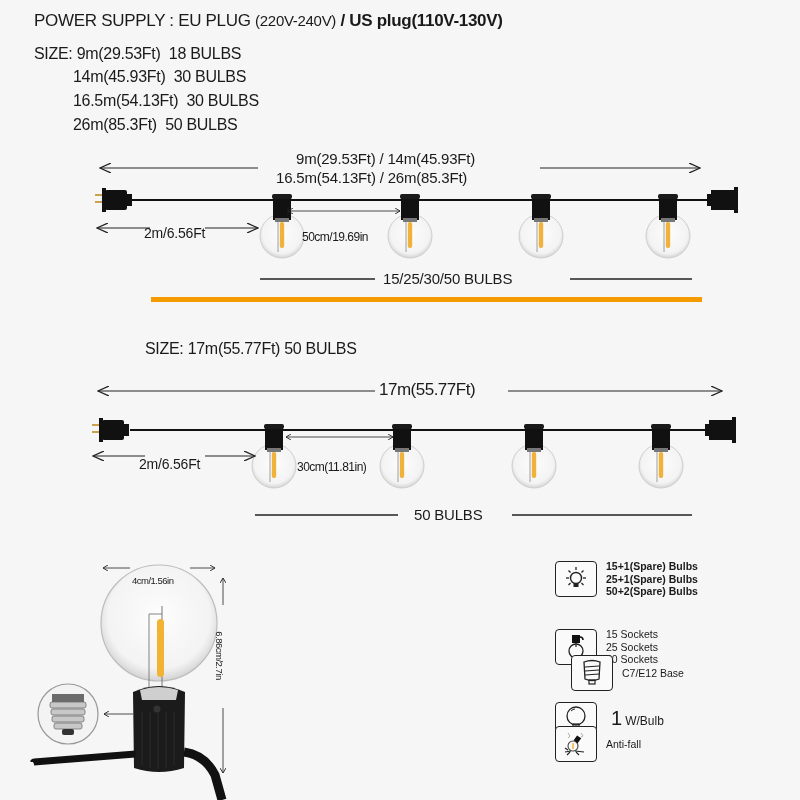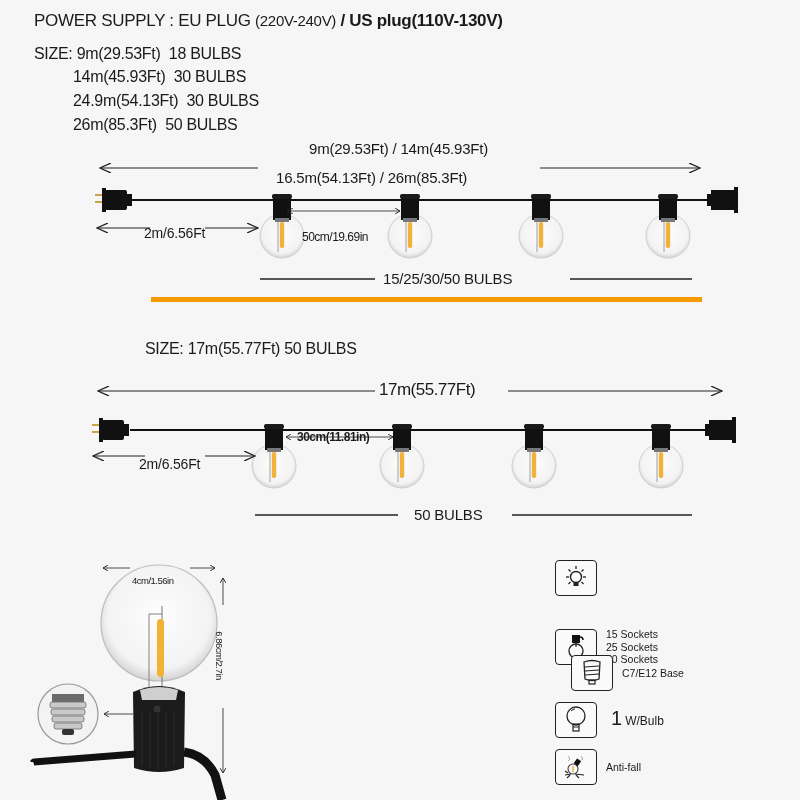--- a/index.html
+++ b/index.html
@@ -30,21 +30,21 @@
 <div class="txt size-line" style="left:34px; top:45px;">
   <span>SIZE:</span>
   <span>9m(29.53Ft)</span>&nbsp;
   <span>18 BULBS</span>
 </div>
 <div class="txt size-line" style="left:73px; top:68px;">
   <span>14m(45.93Ft)</span>&nbsp;
   <span>30 BULBS</span>
 </div>
 <div class="txt size-line" style="left:73px; top:92px;">
-  <span>24.9m(54.13Ft)</span>&nbsp;
+  <span>16.5m(54.13Ft)</span>&nbsp;
   <span>30 BULBS</span>
 </div>
 <div class="txt size-line" style="left:73px; top:116px;text-align:right;">
   <span>26m(85.3Ft)</span>&nbsp;
   <span>50 BULBS</span>
 </div>
 
 <svg class="diagram" width="800" height="800" viewBox="0 0 800 800">
   <defs>
     <marker id="arr" markerWidth="12" markerHeight="10" refX="11" refY="5" orient="auto" markerUnits="userSpaceOnUse">
@@ -170,30 +170,30 @@
       <rect x="50" y="702" width="36" height="6" rx="2"></rect>
       <rect x="51" y="709" width="34" height="6" rx="2"></rect>
       <rect x="52" y="716" width="32" height="6" rx="2"></rect>
       <rect x="54" y="723" width="28" height="6" rx="2"></rect>
     </g>
     <rect x="62" y="729" width="12" height="6" rx="2" fill="#333"></rect>
     <line x1="133" y1="714" x2="104" y2="714" stroke="#222" stroke-width="0.8" marker-end="url(#arrs)"></line>
   </g>
 </svg>
 
-<div class="txt dim" style="left:296px; top:140px;margin-left:13px;">9m(29.53Ft) / 14m(45.93Ft)</div>
+<div class="txt dim" style="left:296px; top:150px;">9m(29.53Ft) / 14m(45.93Ft)</div>
 <div class="txt dim" style="left:276px; top:169px;">16.5m(54.13Ft) / 26m(85.3Ft)</div>
 <div class="txt dim" style="left:144px; top:225px; font-size:14px;">2m/6.56Ft</div>
 <div class="txt small-dim" style="left:302px; top:230px;">50cm/19.69in</div>
 <div class="txt dim" style="left:383px; top:270px;">15/25/30/50 BULBS</div>
 
 <div class="txt size-line" style="left:145px; top:340px;">SIZE: 17m(55.77Ft)  50 BULBS</div>
 <div class="txt" style="left:379px; top:380px; font-size:17px; font-family:'Liberation Sans',sans-serif;">17m(55.77Ft)</div>
 <div class="txt dim" style="left:139px; top:456px; font-size:14px;">2m/6.56Ft</div>
-<div class="txt small-dim" style="left:297px; top:430px;font-weight:bold;">30cm(11.81in)</div>
+<div class="txt small-dim" style="left:297px; top:460px;">30cm(11.81in)</div>
 <div class="txt dim" style="left:414px; top:506px;">50 BULBS</div>
 
 <div class="txt" style="left:132px; top:566px; font-size:9.5px; font-family:'Liberation Sans',sans-serif;margin-top:9px;">4cm/1.56in</div>
 <div class="txt" style="left:195px; top:650px; font-size:9.5px; font-family:'Liberation Sans',sans-serif; transform: rotate(90deg); transform-origin: center;">6.86cm/2.7in</div>
 
 <div class="spec-row" style="top:560px;">
   <div class="spec-icon">
     <svg width="26" height="26" viewBox="0 0 26 26">
       <circle cx="13" cy="12" r="5.5" fill="none" stroke="#222" stroke-width="1.4"></circle>
       <rect x="10.5" y="17" width="5" height="4" fill="#222"></rect>
@@ -201,20 +201,25 @@
         <line x1="13" y1="1" x2="13" y2="4"></line>
           <line x1="3" y1="12" x2="6" y2="12"></line>
           <line x1="20" y1="12" x2="23" y2="12"></line>
         <line x1="5.5" y1="4.5" x2="7.5" y2="6.5"></line>
           <line x1="20.5" y1="4.5" x2="18.5" y2="6.5"></line>
         <line x1="5.5" y1="19" x2="7.5" y2="17"></line>
           <line x1="20.5" y1="19" x2="18.5" y2="17"></line>
       </g>
     </svg>
   </div>
+  <div class="spec-text bold">
+    <div>15+1(Spare) Bulbs</div>
+    <div>25+1(Spare) Bulbs</div>
+    <div>50+2(Spare) Bulbs</div>
+  </div>
 </div>
 
 <div class="spec-row" style="top:628px;">
   <div class="spec-icon">
     <svg width="24" height="28" viewBox="0 0 24 28">
       <rect x="8" y="2" width="8" height="8" fill="#111"></rect>
       <path d="M16,4 Q19,4 19,7" fill="none" stroke="#111" stroke-width="1.5"></path>
       <circle cx="12" cy="18" r="7" fill="none" stroke="#222" stroke-width="1.3"></circle>
       <line x1="12" y1="10" x2="12" y2="14" stroke="#222" stroke-width="1.2"></line>
     </svg>
@@ -251,21 +256,21 @@
       <rect x="8" y="19" width="6" height="7" fill="none" stroke="#222" stroke-width="1.2"></rect>
       <line x1="8" y1="22" x2="14" y2="22" stroke="#222"></line>
     </svg>
   </div>
   <div class="spec-text" style="margin-left:14px; display:flex; align-items:baseline;">
     <span class="big">1</span>
     <span style="font-size:12px; margin-left:3px;">W/Bulb</span>
   </div>
 </div>
 
-<div class="spec-row" style="top:749px;">
+<div class="spec-row" style="top:726px;">
   <div class="spec-icon">
     <svg width="28" height="28" viewBox="0 0 28 28">
       <circle cx="11" cy="16" r="5" fill="none" stroke="#444" stroke-width="1.1"></circle>
       <rect x="13" y="6" width="5" height="6" transform="rotate(35 15 9)" fill="#111"></rect>
       <line x1="11" y1="13" x2="11" y2="19" stroke="#f2b233" stroke-width="1.5"></line>
       <g stroke="#222" stroke-width="1.1">
         <line x1="3" y1="22" x2="9" y2="21"></line>
           <line x1="13" y1="21" x2="22" y2="22"></line>
         <line x1="5" y1="25" x2="8" y2="22"></line>
           <line x1="17" y1="25" x2="14" y2="22"></line>

